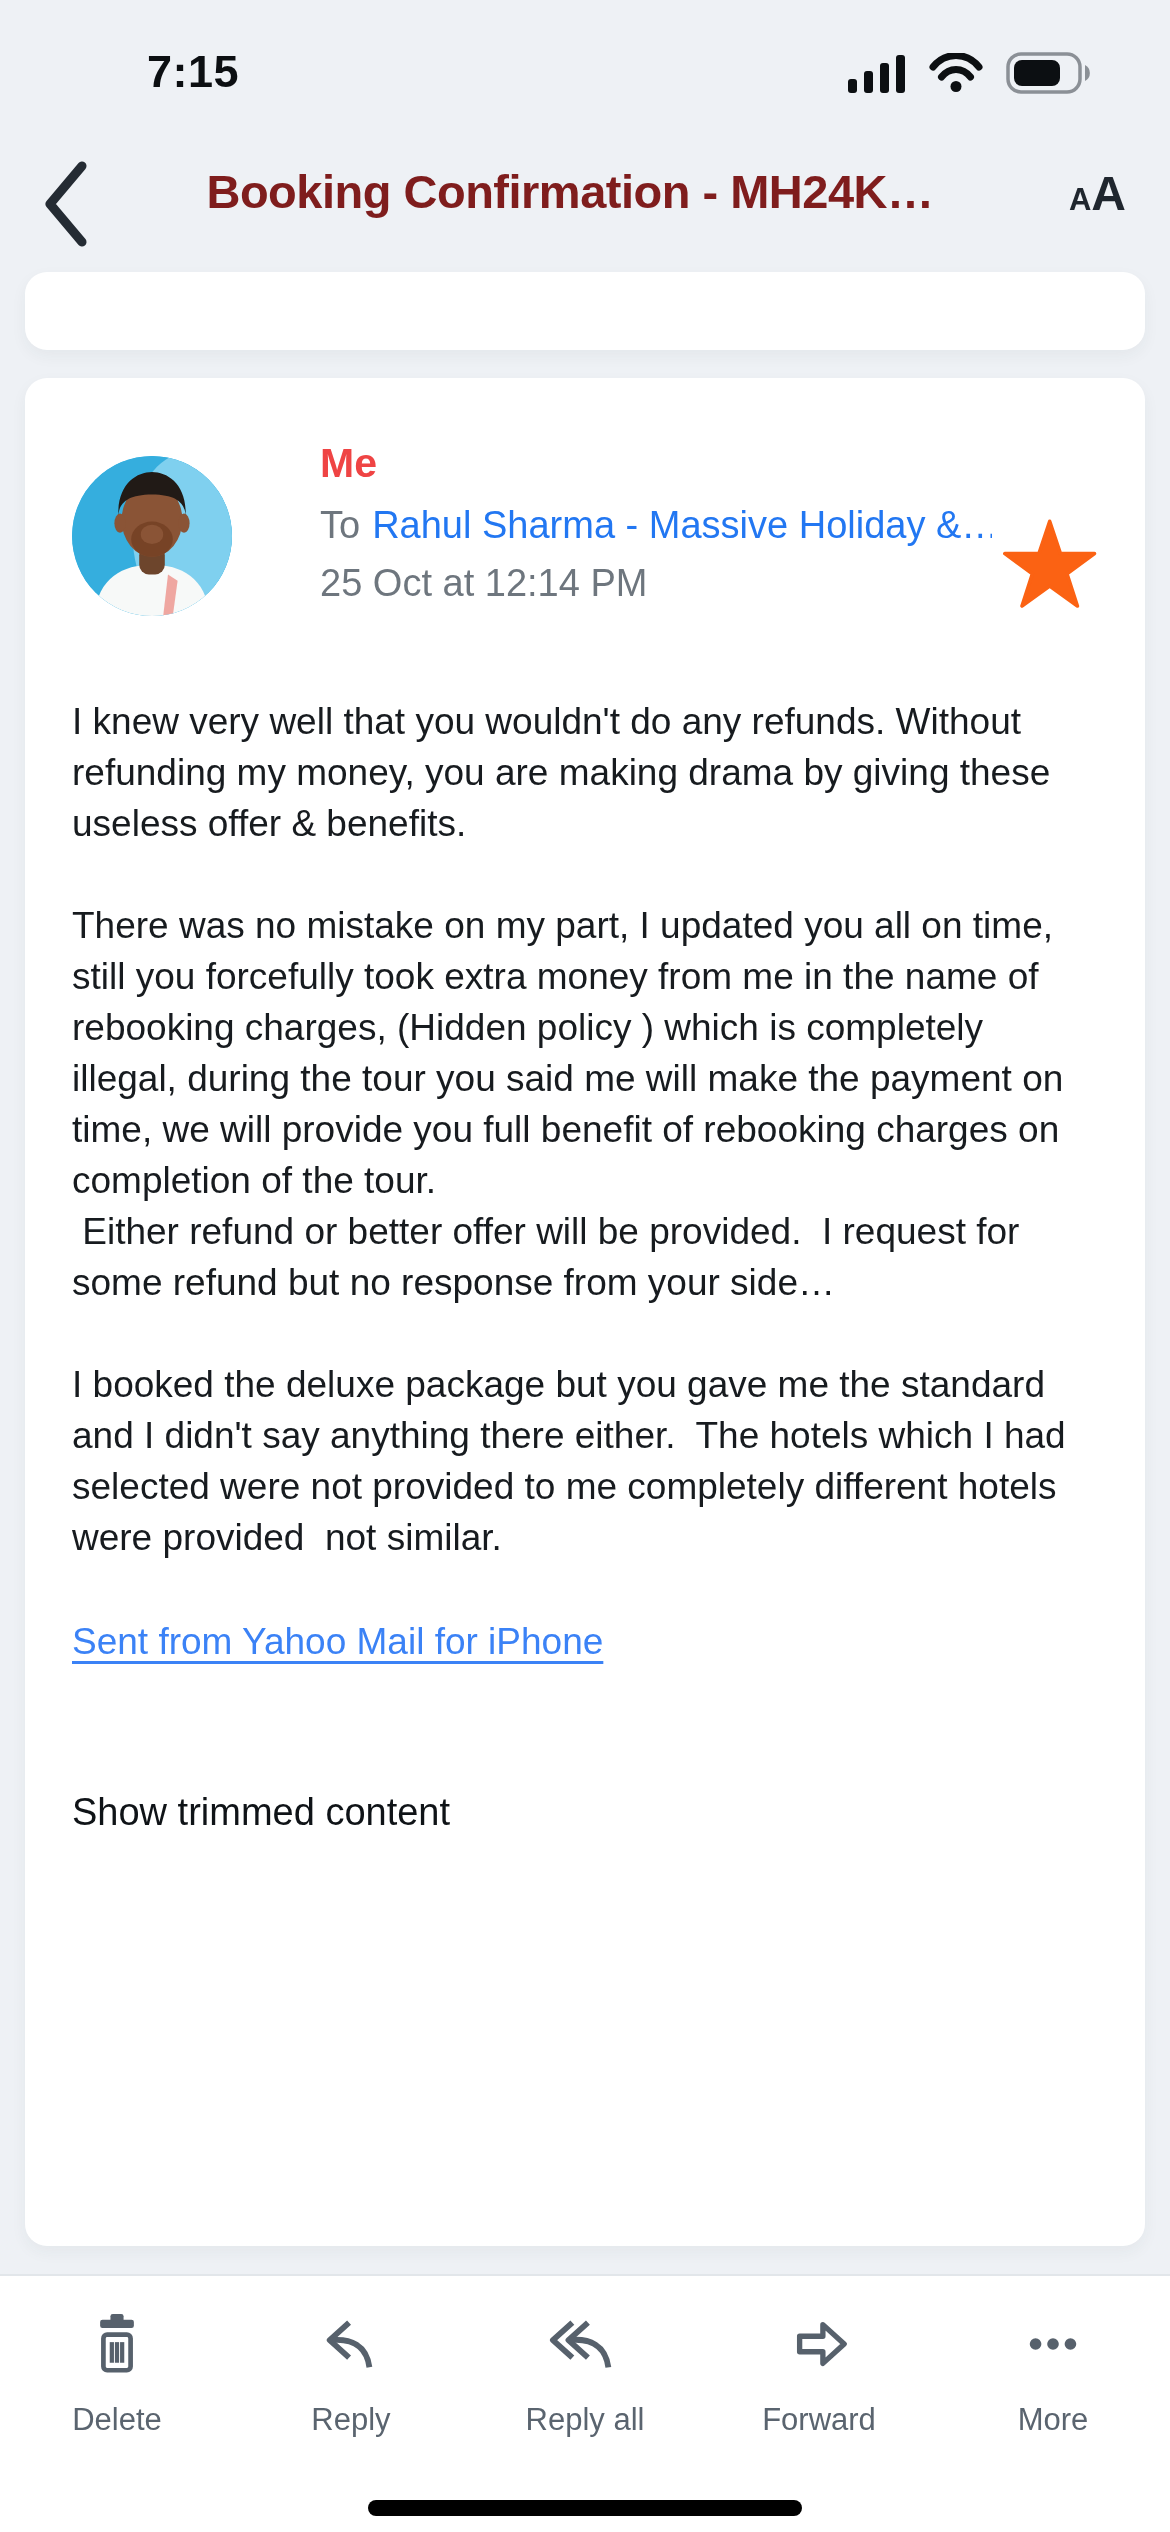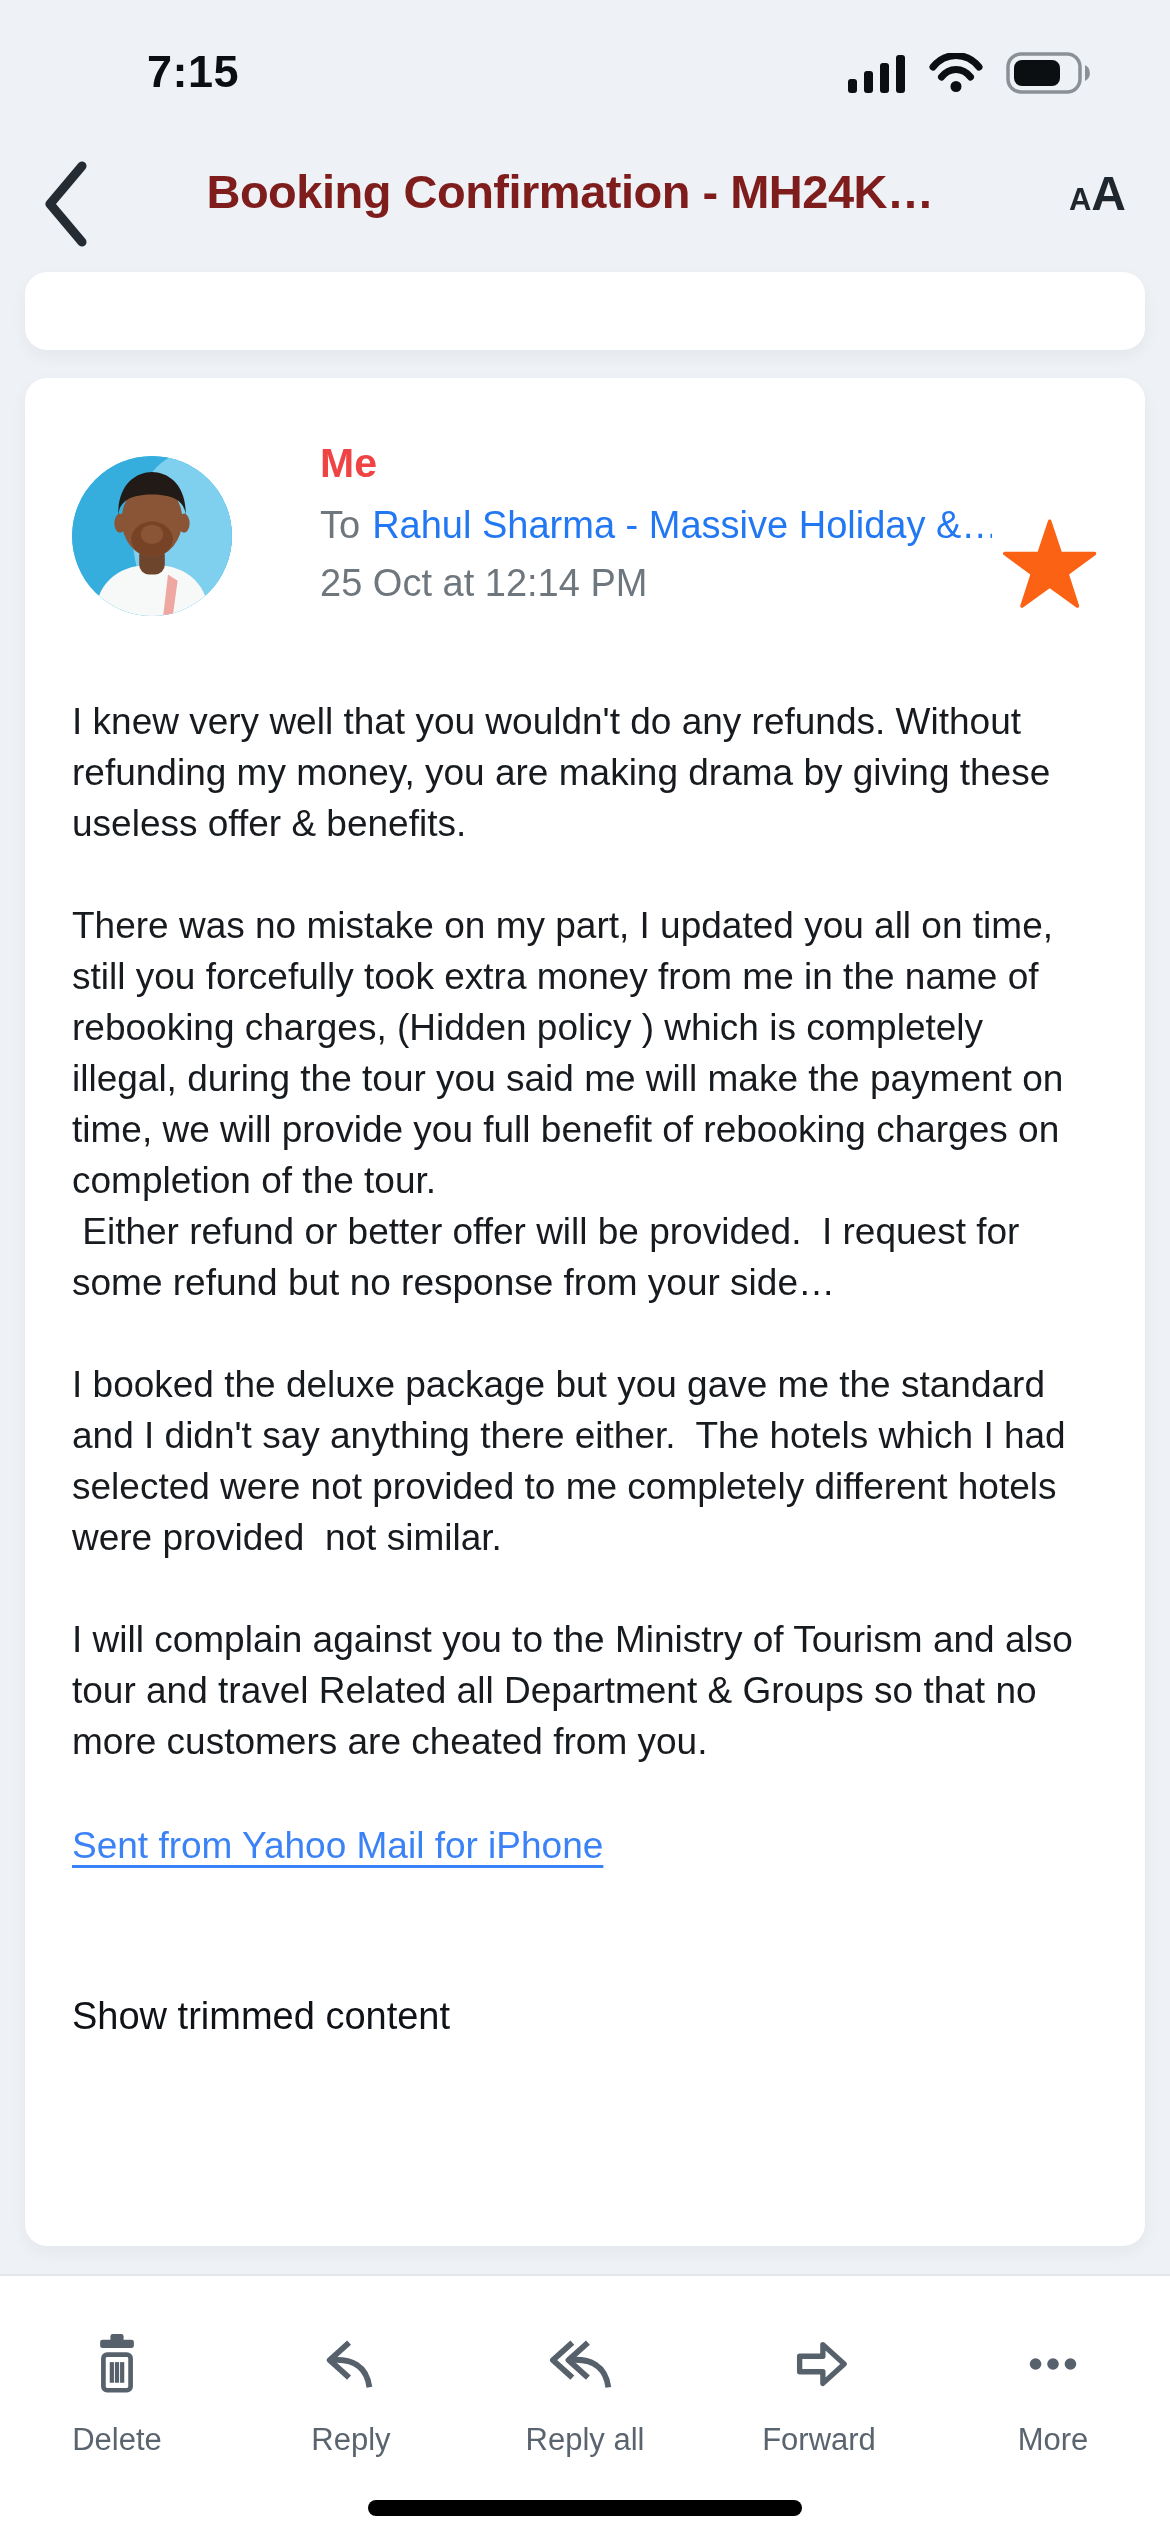--- a/index.html
+++ b/index.html
@@ -51,21 +51,21 @@
   .signature-link{
     display:inline-block;margin-top:2px;font-size:37px;color:#3b82f6;
     text-decoration:underline;text-underline-offset:7px;cursor:pointer;
   }
   .trimmed{margin-top:120px;font-size:38px;color:#0f1317;}
   
   .toolbar{
     position:absolute;left:0;bottom:0;width:100%;height:258px;background:#ffffff;
     border-top:2px solid #e2e6ea;box-sizing:border-box;
   }
-  .toolbar-items{display:flex;padding-top:56px;align-items:center;}
+  .toolbar-items{display:flex;padding-top:36px;align-items:center;}
   .tb-item{flex:1;display:flex;flex-direction:column;align-items:center;cursor:pointer;}
   .tb-icon{height:64px;display:flex;align-items:center;justify-content:center;color:#57616c;}
   .tb-label{margin-top:26px;font-size:31px;color:#5a646f;}
   .home-indicator{
     position:absolute;bottom:16px;left:50%;transform:translateX(-50%);
     width:434px;height:16px;border-radius:10px;background:#000;
   }
 </style>
 </head>
 <body>
@@ -149,21 +149,20 @@
           <path d="M50 4 L62.2 40.6 L100.8 40.6 L69.6 63.4 L81.4 100 L50 77.4 L18.6 100 L30.4 63.4 L-0.8 40.6 L37.8 40.6 Z" fill="#fb6213" stroke="#fb6213" stroke-width="4" stroke-linejoin="round" transform="scale(0.92) translate(4,2)"></path>
         </svg>
       </div>
     </div>
 
     <div class="email-body">
       <p class="para">I knew very well that you wouldn't do any refunds. Without refunding my money, you are making drama by giving these useless offer &amp; benefits.</p>
       <p class="para">There was no mistake on my part, I updated you all on time, still you forcefully took extra money from me in the name of rebooking charges, (Hidden policy ) which is completely illegal, during the tour you said me will make the payment on time, we will provide you full benefit of rebooking charges on completion of the tour.
  Either refund or better offer will be provided.  I request for some refund but no response from your side…</p>
       <p class="para">I booked the deluxe package but you gave me the standard and I didn't say anything there either.  The hotels which I had selected were not provided to me completely different hotels were provided  not similar.</p>
-      <p class="para">I will complain against you to the Ministry of Tourism and also tour and travel Related all Department &amp; Groups so that no more customers are cheated from you.</p>
       <span class="signature-link">Sent from Yahoo Mail for iPhone</span>
       <div class="trimmed">Show trimmed content</div>
     </div>
   </div>
 
   <div class="toolbar">
     <div class="toolbar-items">
 
       <div class="tb-item">
         <span class="tb-icon">

